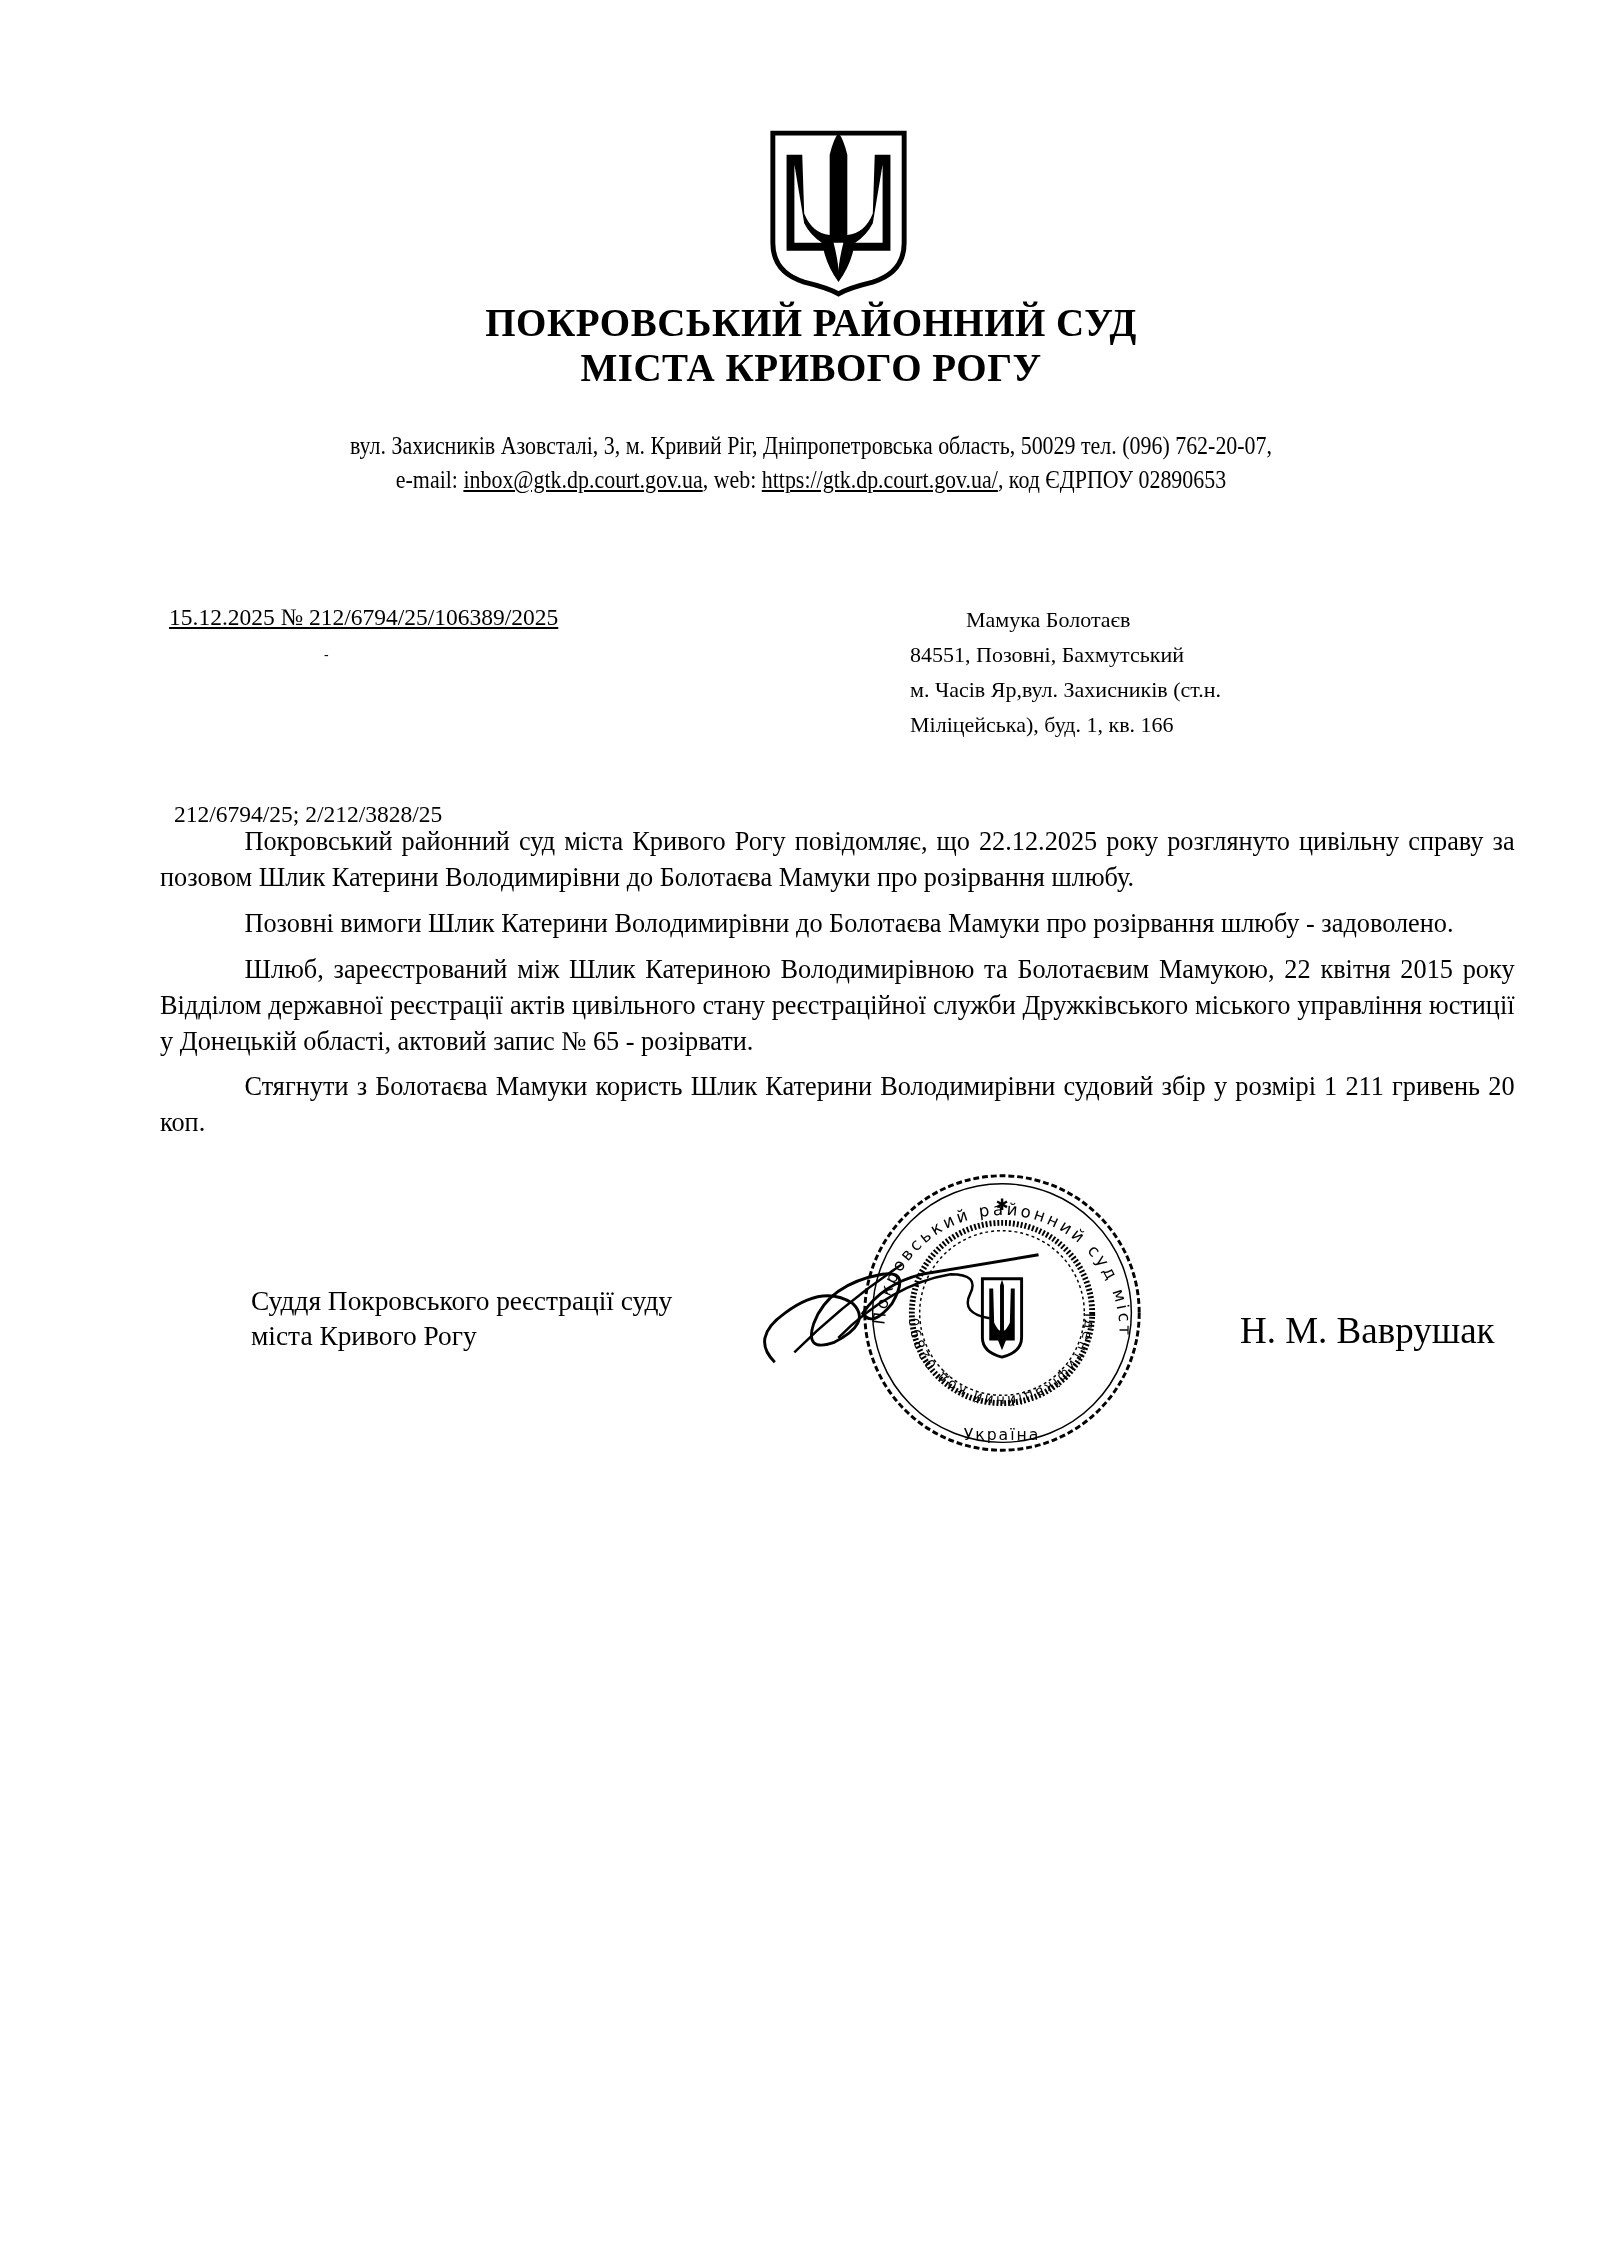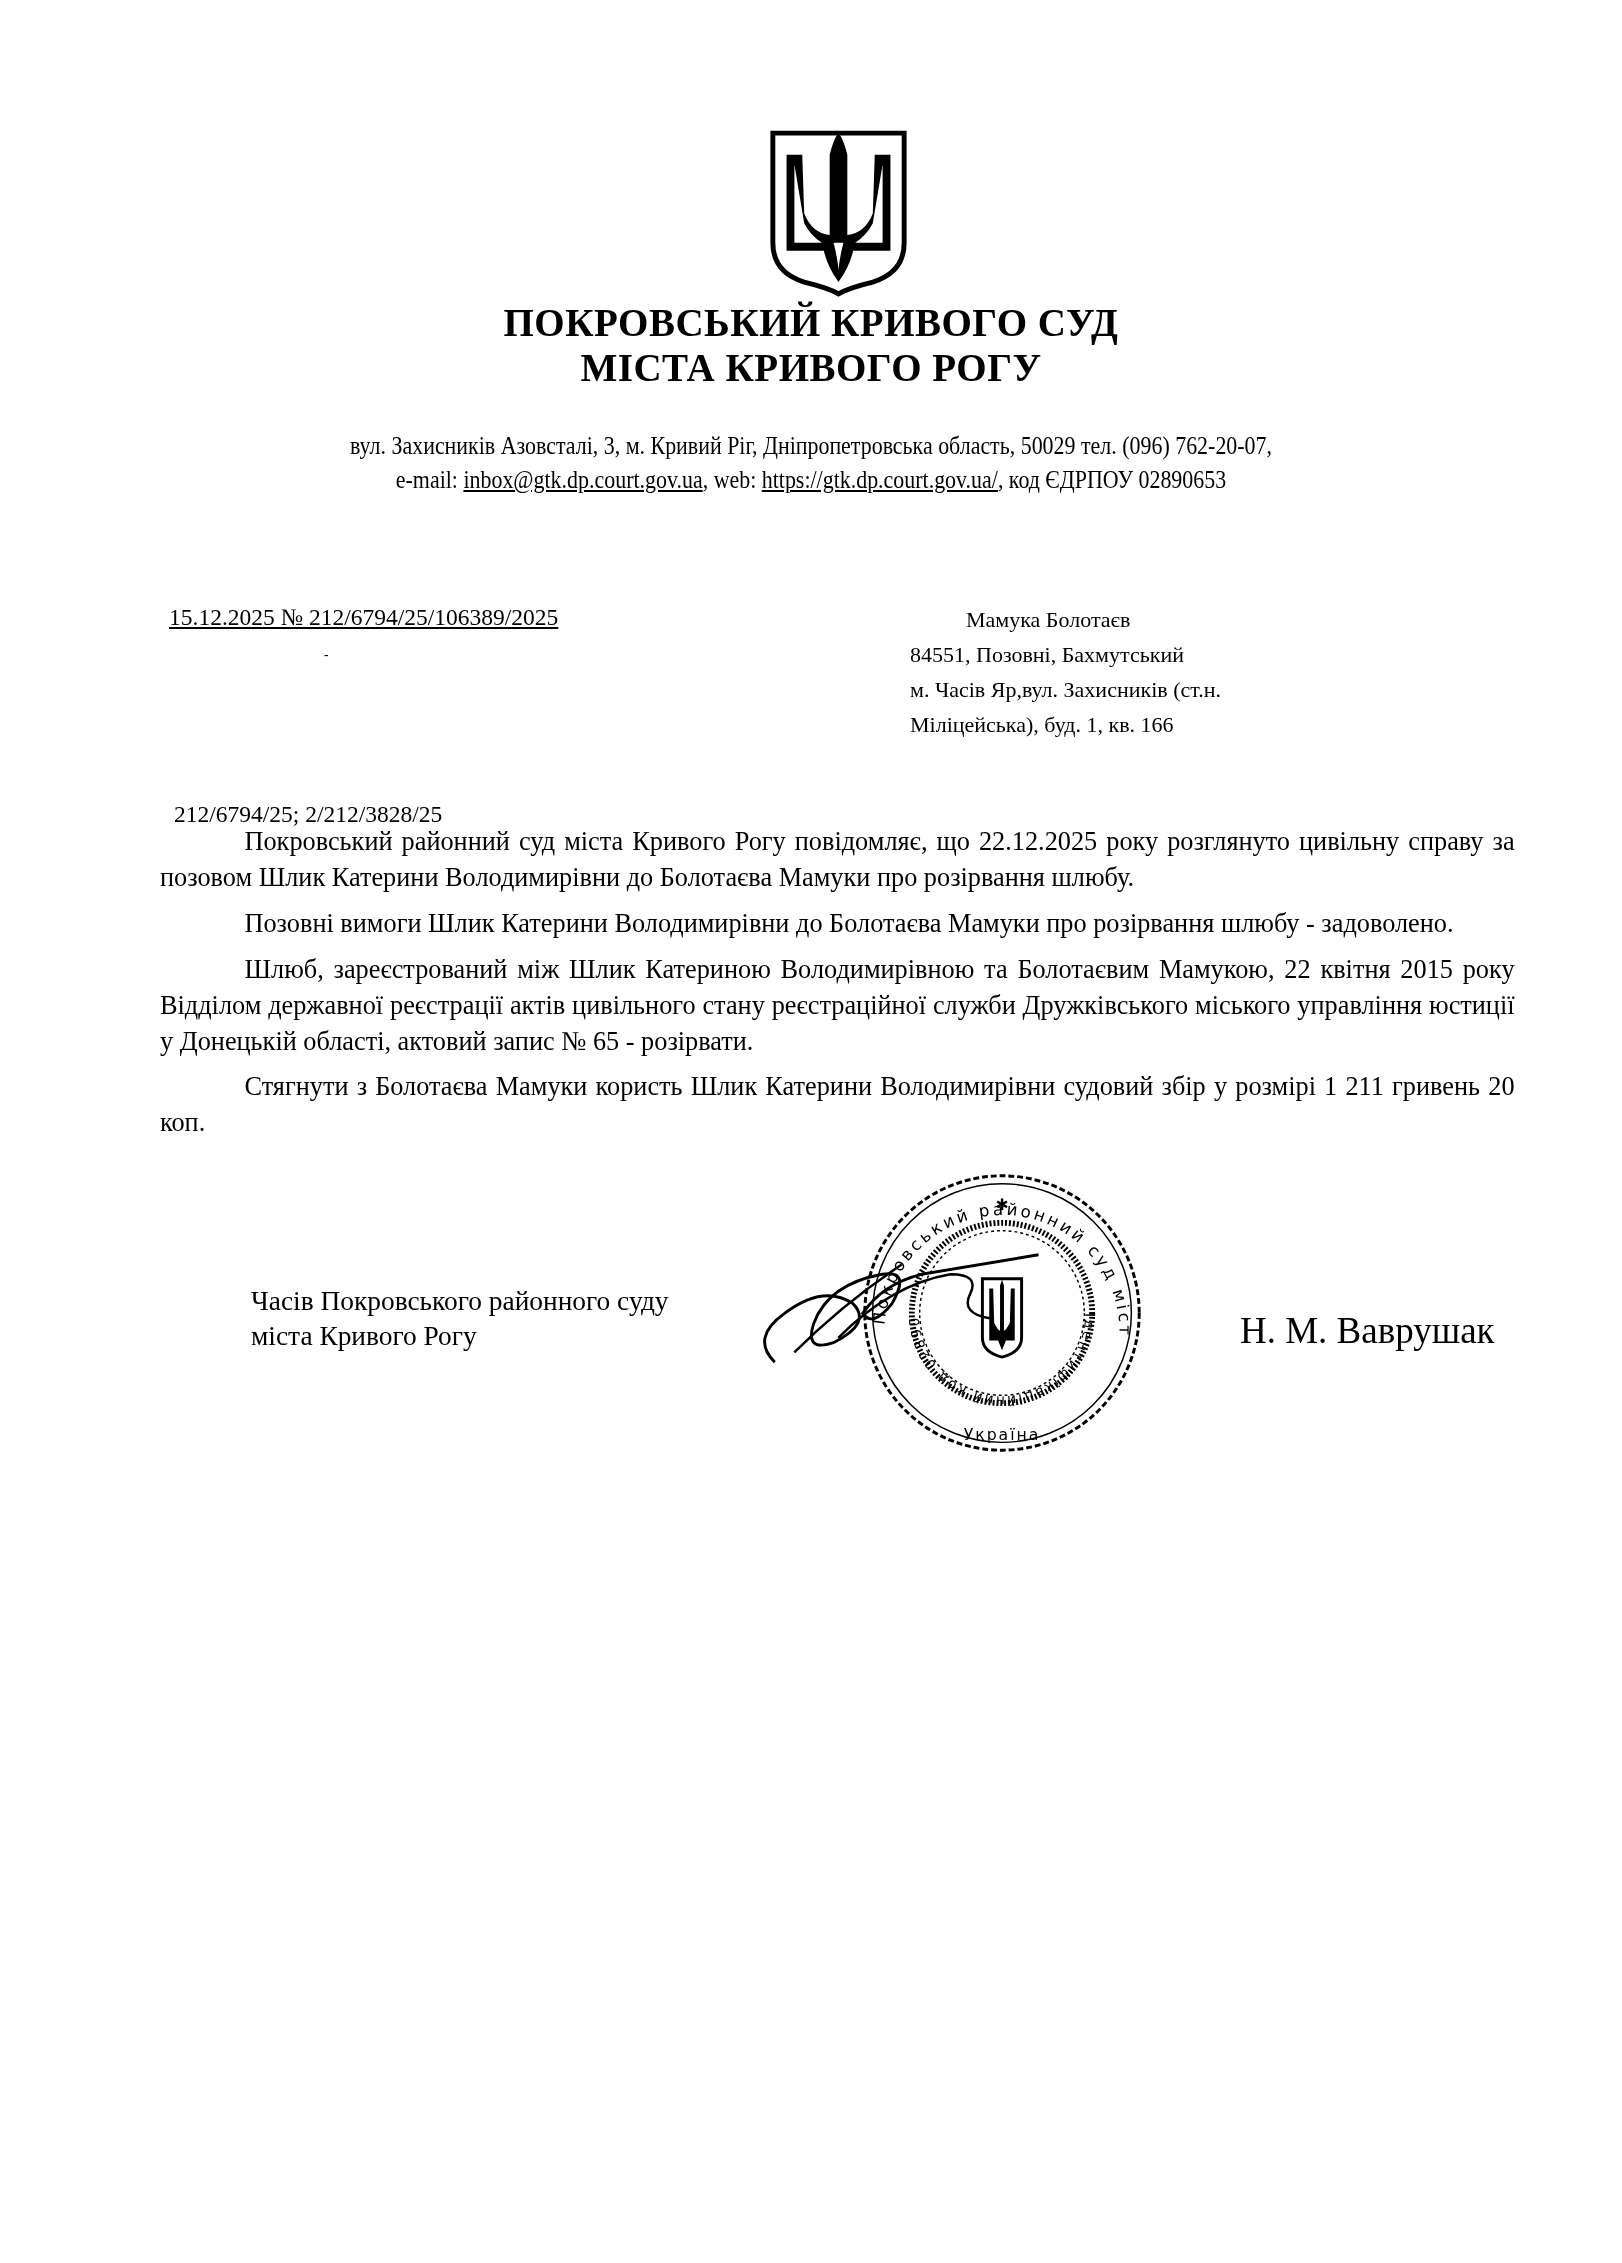--- a/index.html
+++ b/index.html
@@ -43,21 +43,21 @@
 </head>
 <body>
 
 <svg class="abs" id="emblem" viewBox="0 0 150 175">
   <path d="M8 8 H142 V120 Q142 150 110 160 Q85 166 75 172 Q65 166 40 160 Q8 150 8 120 Z" fill="none" stroke="#000" stroke-width="5"></path>
   <path d="M22 30 L38 30 L40 90 Q48 110 66 112 L66 30 Q70 14 75 8 Q80 14 84 30 L84 112 Q102 110 110 90 L112 30 L128 30 L128 128 L90 128 Q86 145 75 160 Q64 145 60 128 L22 128 Z" fill="#000"></path>
   <path d="M30 40 L30 120 L58 120 Q46 112 40 100 Z M120 40 L120 120 L92 120 Q104 112 110 100 Z" fill="#fff"></path>
   <path d="M70 120 Q75 140 75 150 Q75 140 80 120 Z" fill="#fff"></path>
 </svg>
 
-<div class="abs title" id="title1">ПОКРОВСЬКИЙ КРИВОГО СУД</div>
+<div class="abs title" id="title1">ПОКРОВСЬКИЙ РАЙОННИЙ СУД</div>
 <div class="abs title" id="title2">МІСТА КРИВОГО РОГУ</div>
 
 <div class="abs contact" id="contact1">вул. Захисників Азовсталі, 3, м. Кривий Ріг,  Дніпропетровська область, 50029 тел. (096) 762-20-07,</div>
 <div class="abs contact" id="contact2">
   <span>e-mail: </span><u>inbox@gtk.dp.court.gov.ua</u><span>,  web: </span><u>https://gtk.dp.court.gov.ua/</u><span>, код ЄДРПОУ 02890653</span>
 </div>
 
 <div class="abs" id="ref-line">15.12.2025 №  212/6794/25/106389/2025</div>
 <div class="abs" id="ref-dot">-</div>
 <div class="abs" id="case-nums">212/6794/25; 2/212/3828/25</div>
@@ -70,21 +70,21 @@
 </div>
 
 <div class="abs" id="body">
   <p>Покровський районний суд міста Кривого Рогу  повідомляє, що 22.12.2025 року розглянуто цивільну справу за позовом Шлик Катерини Володимирівни до Болотаєва Мамуки про розірвання шлюбу.</p>
   <p>Позовні вимоги Шлик Катерини Володимирівни до Болотаєва Мамуки про розірвання шлюбу - задоволено.</p>
   <p>Шлюб, зареєстрований між Шлик Катериною Володимирівною та Болотаєвим Мамукою, 22 квітня 2015 року Відділом державної реєстрації актів цивільного стану реєстраційної служби Дружківського міського управління юстиції у Донецькій області, актовий запис № 65 - розірвати.</p>
   <p>Стягнути з Болотаєва Мамуки користь Шлик Катерини Володимирівни судовий збір у розмірі 1 211 гривень 20 коп.</p>
 </div>
 
 <div class="abs" id="judge-title">
-  <div>Часів  Покровського районного суду</div>
+  <div>Суддя  Покровського реєстрації суду</div>
   <div>міста Кривого Рогу</div>
 </div>
 <div class="abs" id="judge-name">Н.  М.  Ваврушак</div>
 
 <svg class="abs" id="stamp" viewBox="0 0 320 300">
   <defs>
     <path id="outerArc" d="M40 170 A120 120 0 1 1 280 170"></path>
     <path id="innerArc" d="M75 150 A85 85 0 0 1 245 150"></path>
     <path id="bottomArc" d="M80 215 A90 90 0 0 0 240 215"></path>
   </defs>

